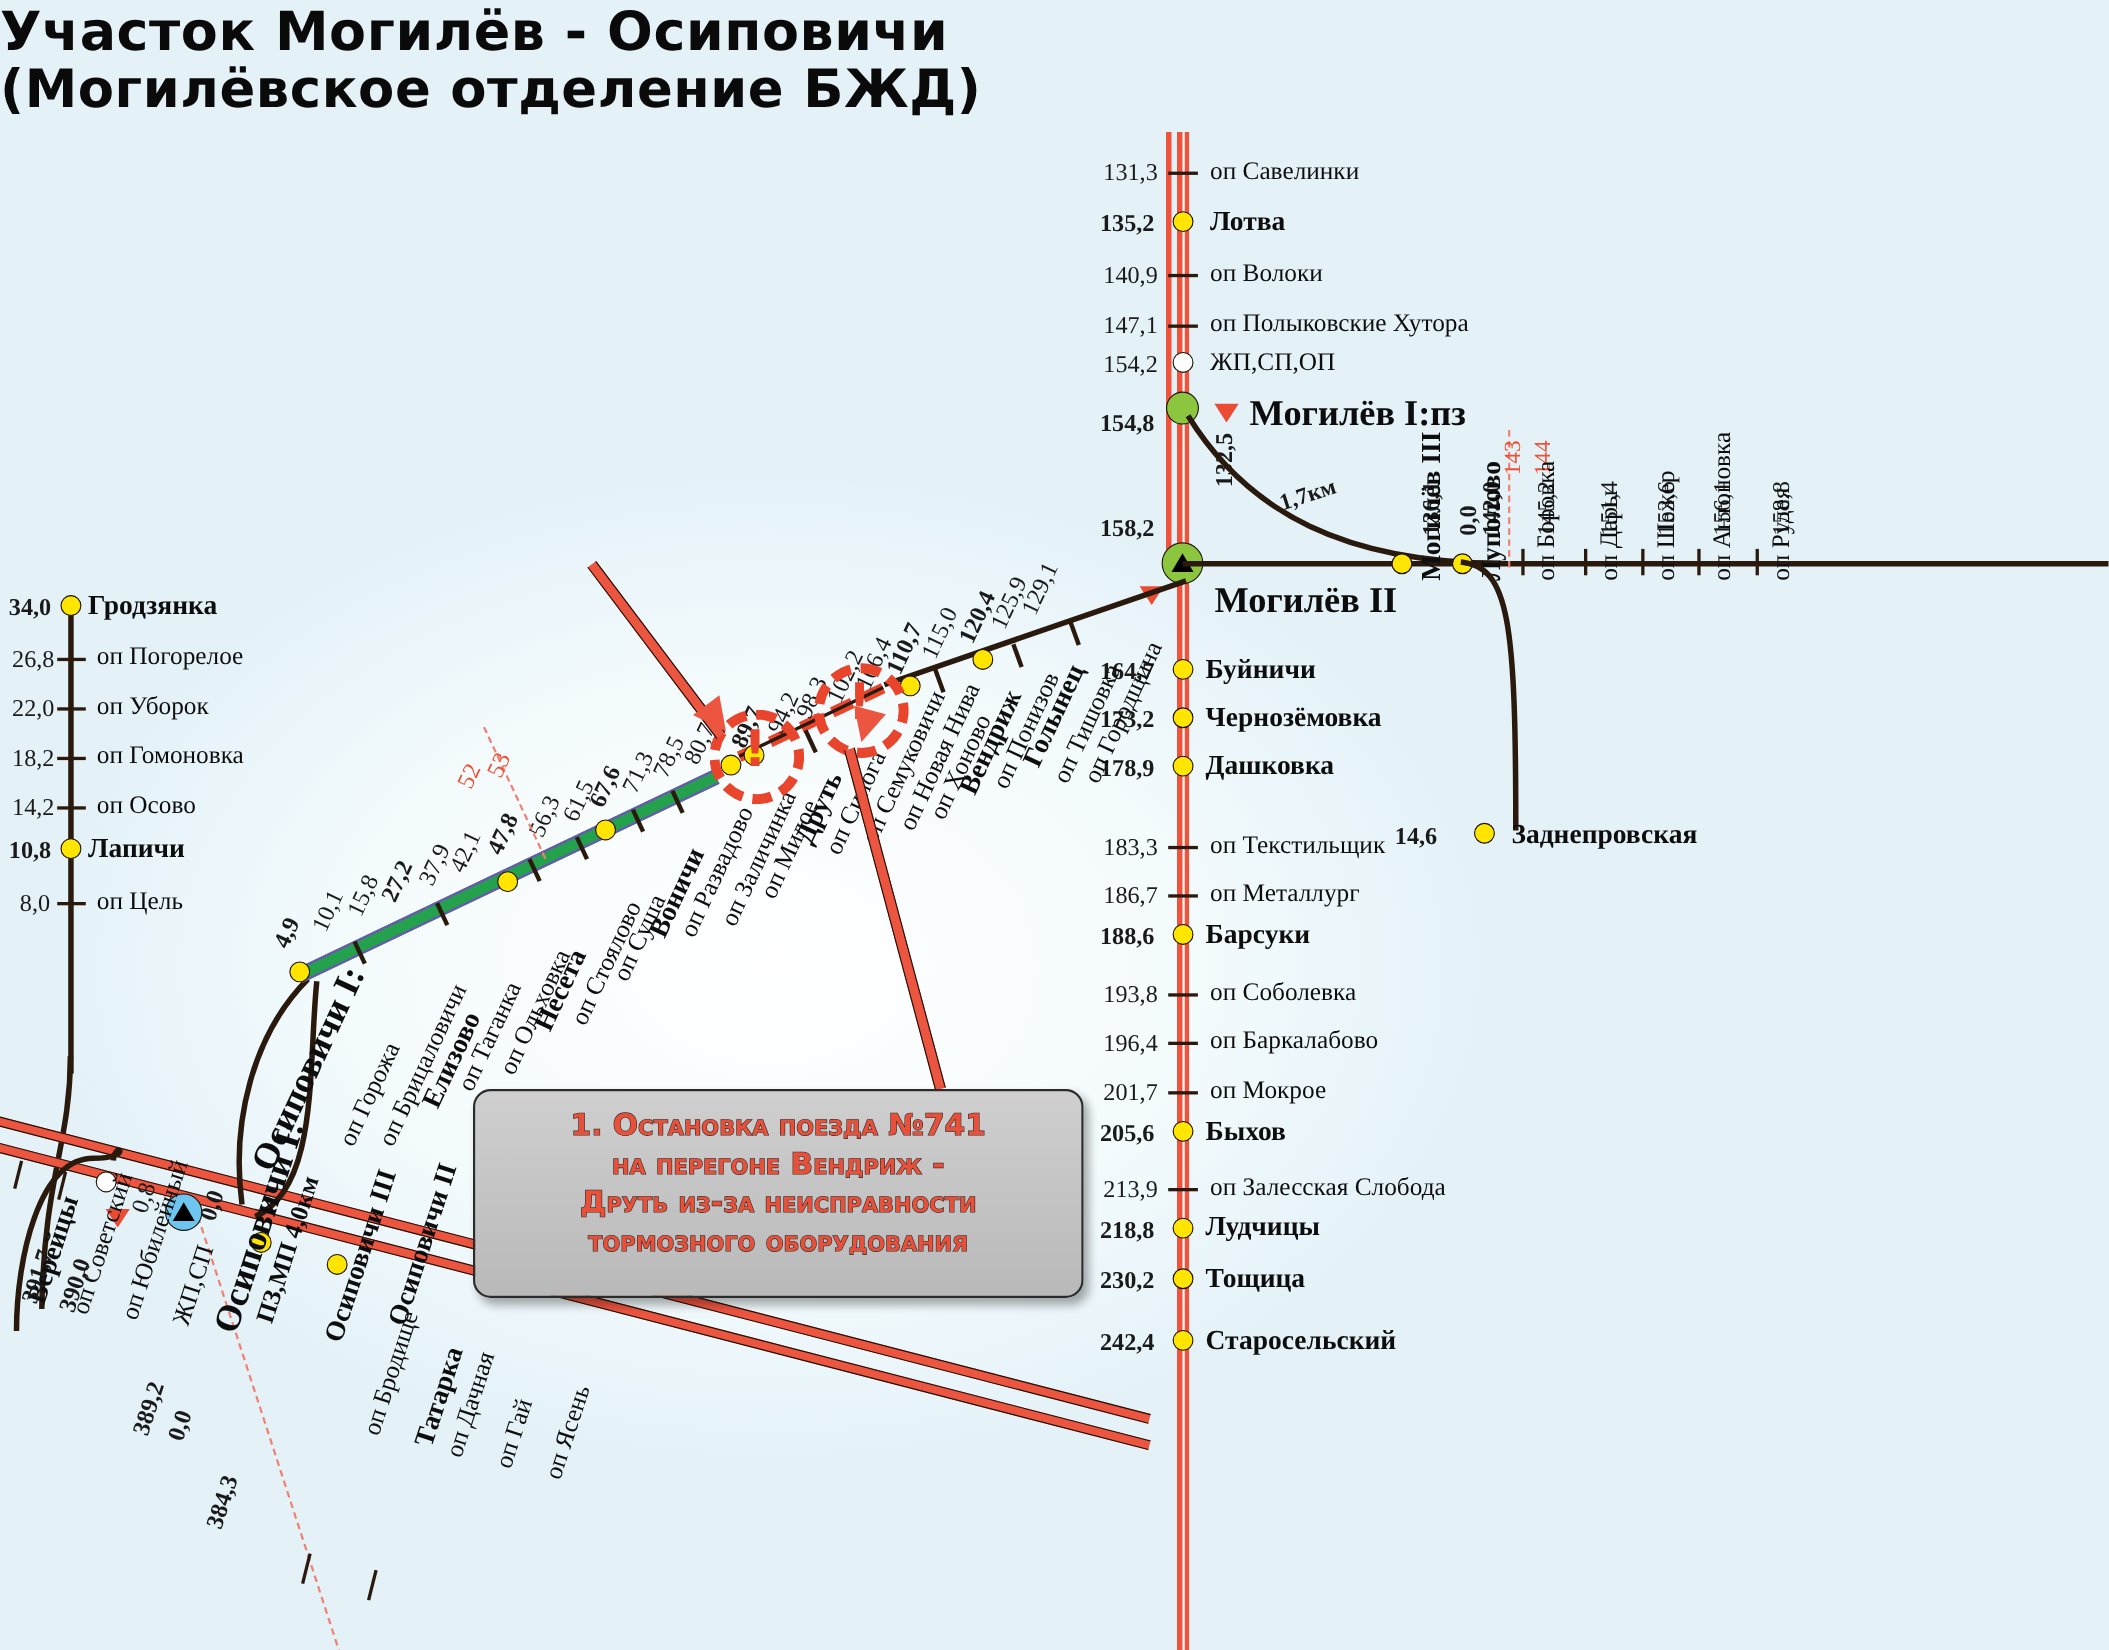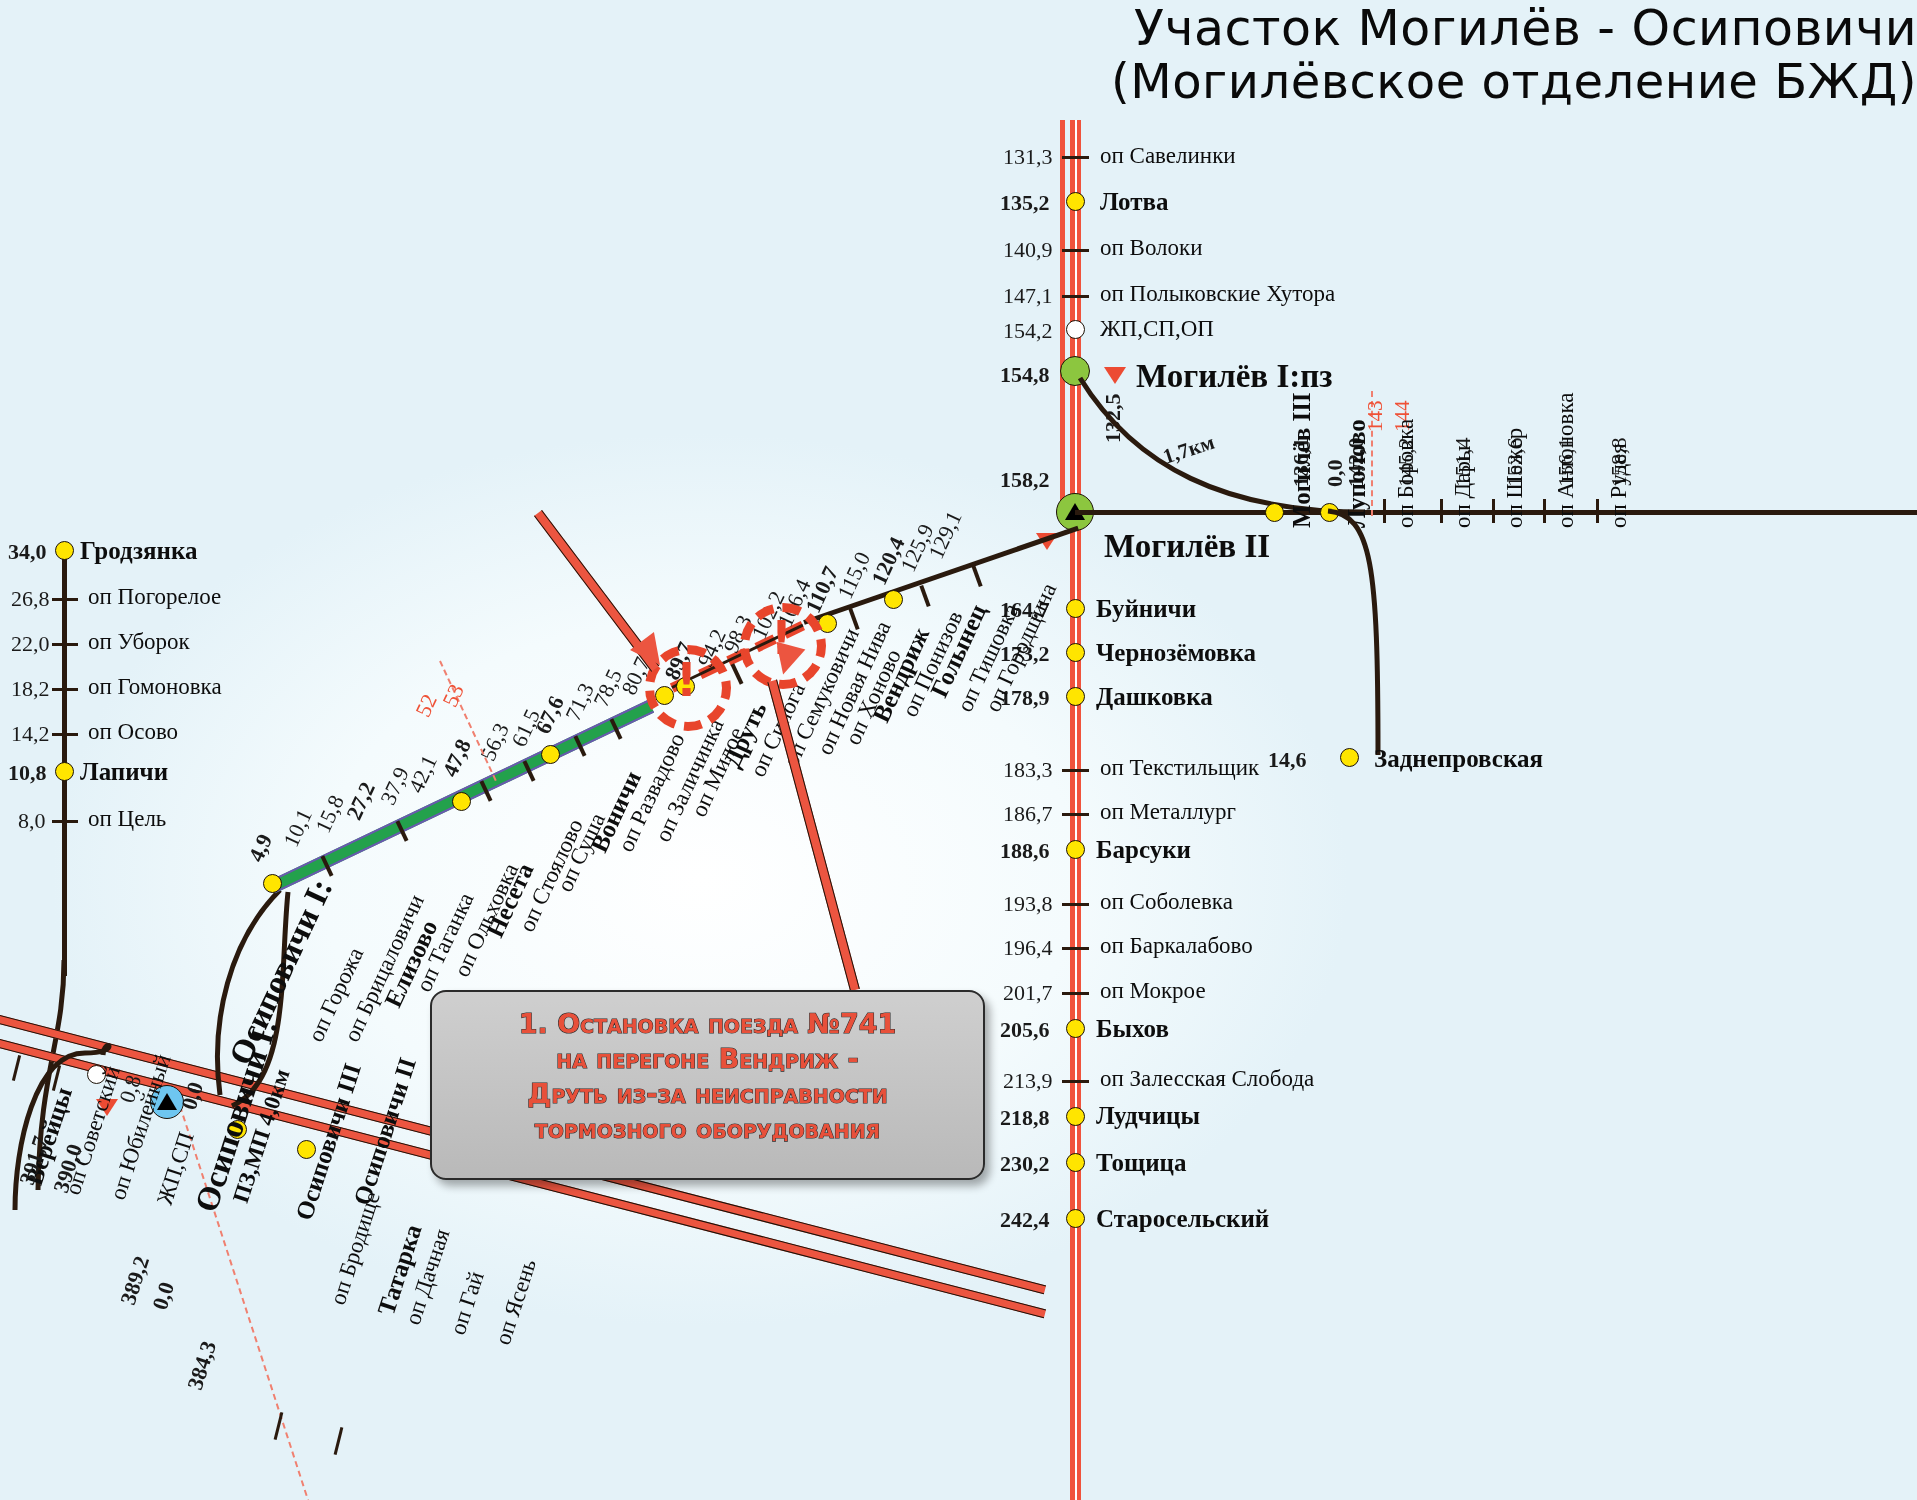--- a/index.html
+++ b/index.html
@@ -8,23 +8,23 @@
     background:#e4f2f8;
     font-family:"Liberation Serif", serif;
     overflow:hidden;
     position:relative;
   }
   #root{position:absolute;left:0;top:0;width:1917px;height:1500px;
     background:radial-gradient(ellipse 900px 620px at 700px 880px,#ffffff 0%,#f4fbfd 42%,#e4f2f8 72%);}
 
   
   .title{
-    position:absolute;left:0;top:4px;width:1917px;text-align:right;
+    position:absolute;left:0;top:4px;width:1917px;text-align:left;
     font-family:"DejaVu Sans", sans-serif;
-    font-weight:normal;letter-spacing:.5px;color:#0a0a0a;
+    font-weight:bold;letter-spacing:.5px;color:#0a0a0a;
     line-height:1.04;
   }
   .title .l1{font-size:49px;display:block;}
   .title .l2{font-size:48px;display:block;margin-top:2px;}
 
   
   .t{position:absolute;white-space:nowrap;color:#111;}
   .km{font-size:22px;color:#1a1a1a;}
   .km.b{font-weight:bold;}
   .nm{font-size:23px;color:#0d0d0d;}
@@ -120,21 +120,21 @@
 
   <div class="tick" style="left:1062px;top:295px;width:27px;"></div>
   <div class="t km" style="left:1003px;top:283px;">147,1</div>
   <div class="t nm" style="left:1100px;top:281px;">оп Полыковские Хутора</div>
 
   <div class="dot w" style="left:1066px;top:320px;"></div>
   <div class="t km" style="left:1003px;top:318px;">154,2</div>
   <div class="t nm" style="left:1100px;top:316px;">ЖП,СП,ОП</div>
 
   <div class="dot g" style="left:1060px;top:356px;"></div>
-  <div class="t km b" style="left:1000px;top:362px;text-align:center;">154,8</div>
+  <div class="t km b" style="left:1000px;top:372px;text-align:center;">154,8</div>
   <div class="tri-dn" style="left:1104px;top:367px;"></div>
   <div class="t nm xl" style="left:1136px;top:358px;">Могилёв I:пз</div>
 
   <div class="t km b" style="left:1000px;top:467px;">158,2</div>
   <div class="dot g" style="left:1056px;top:493px;width:38px;height:38px;"></div>
   <div class="tri-up-blk" style="left:1065px;top:503px;"></div>
   <div class="tri-dn" style="left:1036px;top:533px;"></div>
   <div class="t nm xl" style="left:1104px;top:528px;">Могилёв II</div>
 
   <div class="t km b rot" style="left:1100px;top:443px;transform:rotate(-90deg);transform-origin:0 0;">132,5</div>

